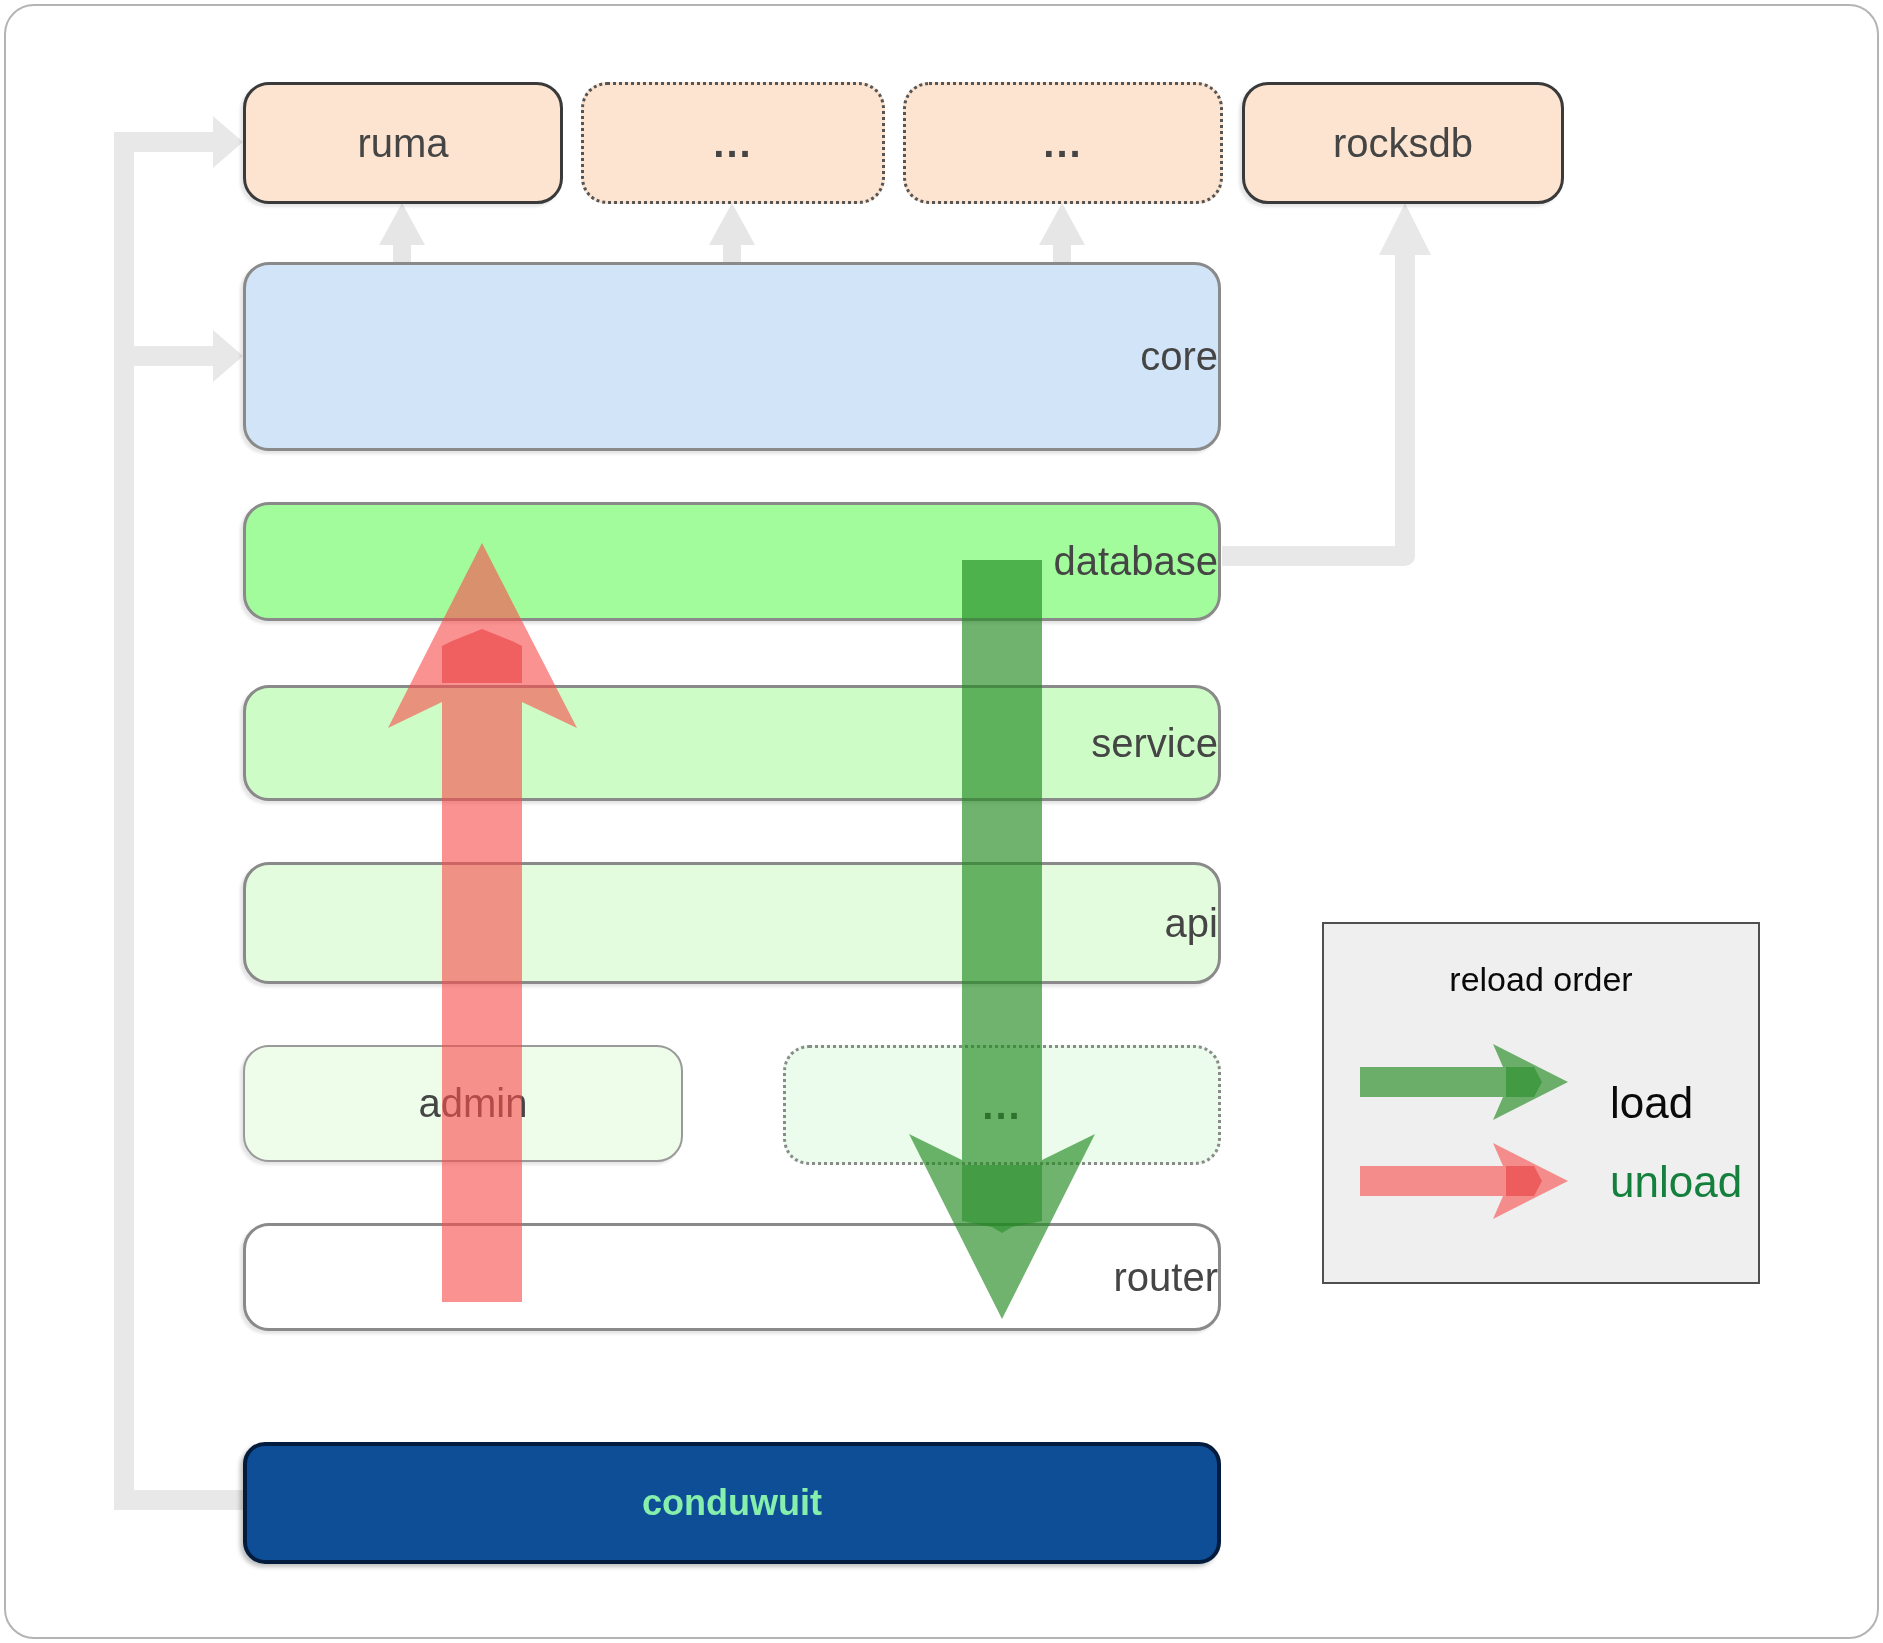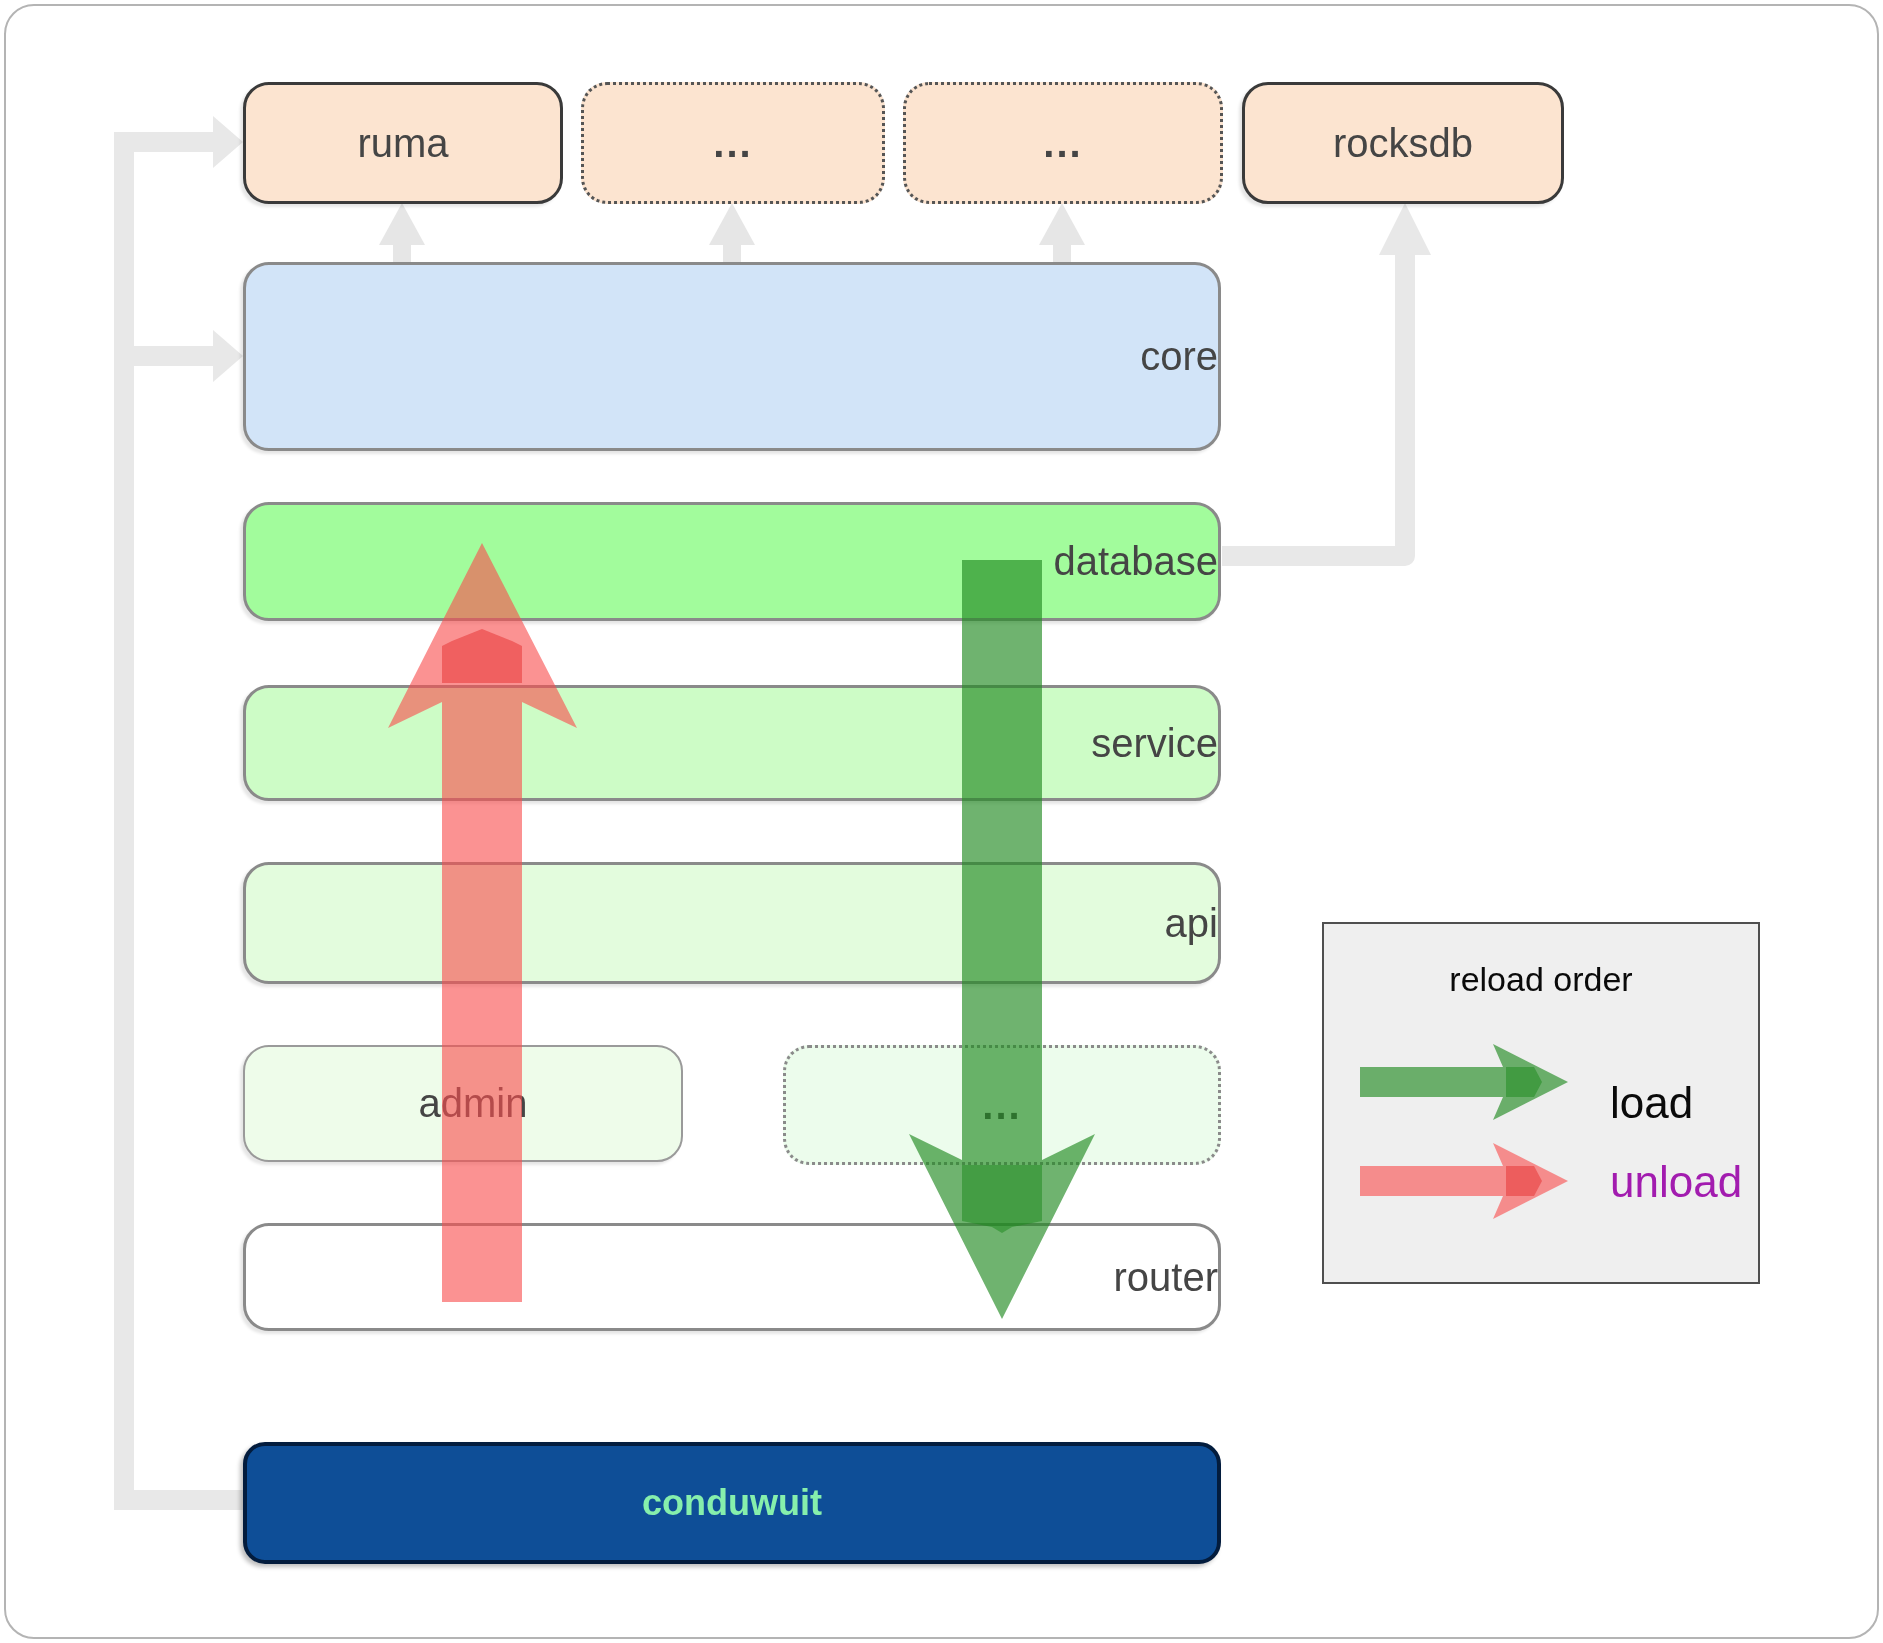--- a/index.html
+++ b/index.html
@@ -60,21 +60,21 @@
     box-sizing:border-box;background:#efefef;border:2px solid #4f4f4f;
   }
   #legend-title{
     position:absolute;left:0;top:36px;width:100%;
     text-align:center;font-size:34px;color:#0a0a0a;
   }
   #legend-load-label{
     position:absolute;left:286px;top:134px;font-size:44px;color:#0a0a0a;margin-top:20px;
   }
   #legend-unload-label{
-    position:absolute;left:286px;top:233px;font-size:44px;color:#a21caf;
+    position:absolute;left:286px;top:233px;font-size:44px;color:#15803d;
   }
 </style>
 </head>
 <body>
 
 <div id="stage">
 
   <div id="frame"></div>
 
   <svg class="layer" viewBox="0 0 1883 1643" xmlns="http://www.w3.org/2000/svg">

